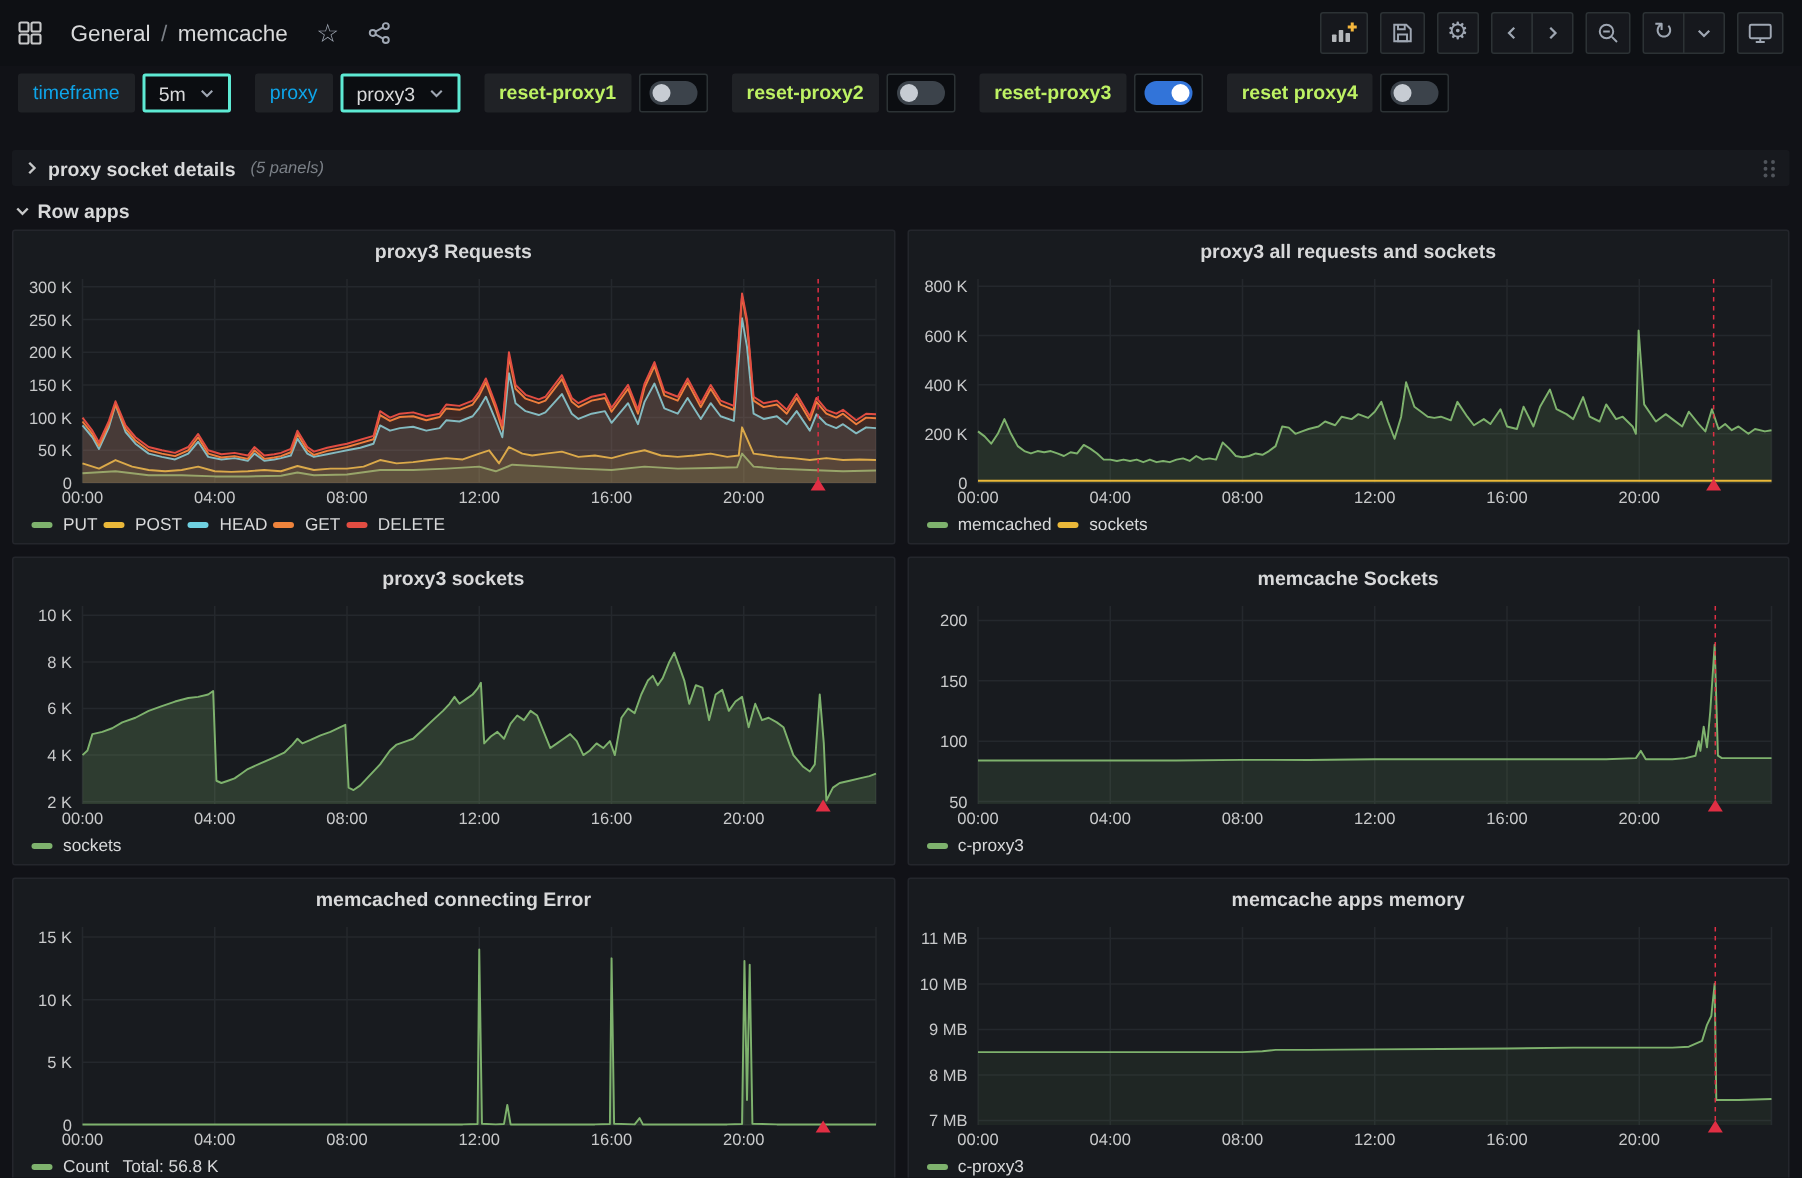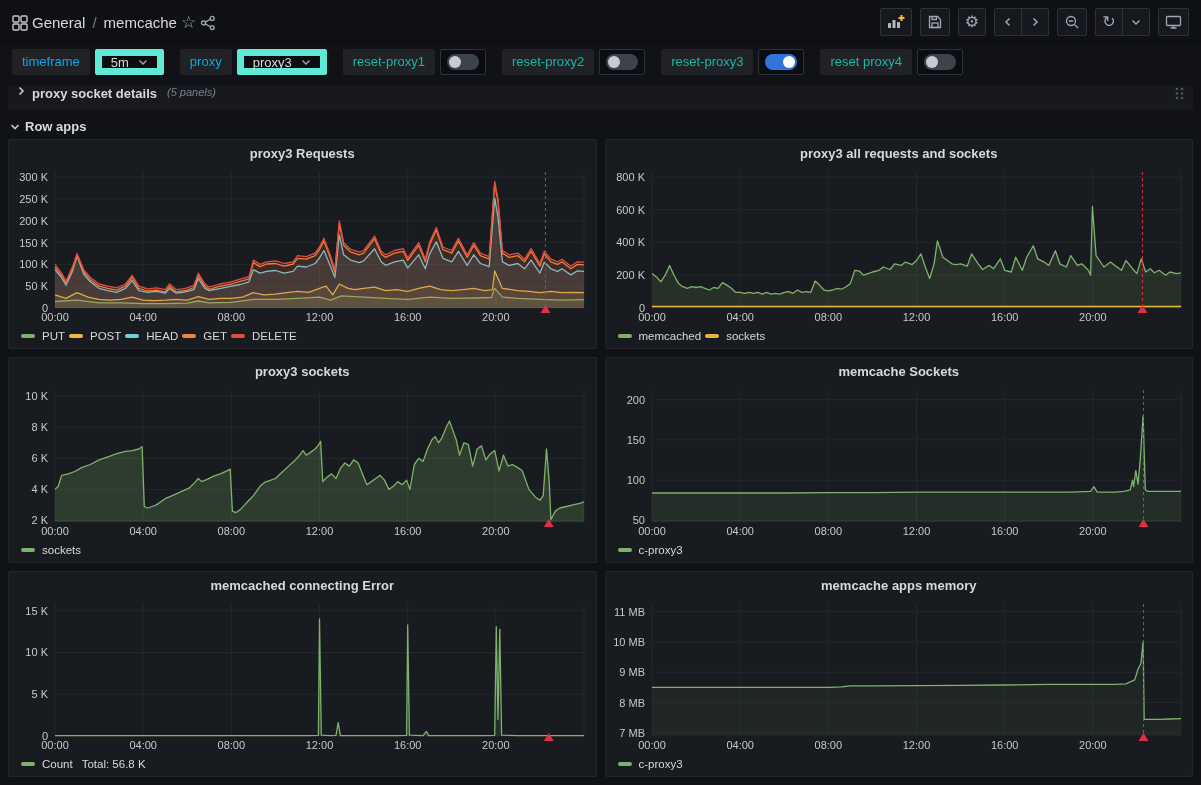--- a/index.html
+++ b/index.html
@@ -3,53 +3,53 @@
 <meta charset="utf-8">
 <style>
   *{box-sizing:border-box}
   html,body{margin:0;padding:0}
   body{width:1201px;height:785px;overflow:hidden;background:#111217;color:#d8d9da;
        font-family:"Liberation Sans",sans-serif;font-size:13px}
   svg{display:block}
 
   
   .navbar{display:flex;align-items:center;height:44px;padding:0 12px;background:#0e1014}
-  .nav-left{display:flex;align-items:flex-end;gap:4px}
+  .nav-left{display:flex;align-items:flex-start;gap:19px}
   .crumb{font-size:15px;display:flex;gap:7px;align-items:center;cursor:pointer}
   .crumb .sep{color:#7b8087}
   .nav-right{margin-left:auto;display:flex;align-items:center;gap:8px}
   .tbtn{height:28px;min-width:28px;padding:0 6px;border:1px solid #2c3235;background:#16181d;
         border-radius:2px;display:flex;align-items:center;justify-content:center;gap:7px;
         color:#b4b7bb;cursor:pointer;white-space:nowrap}
   .tgroup{display:flex}
   .tgroup .tbtn{border-radius:0;margin-left:-1px}
   .tgroup .tbtn:first-child{border-radius:2px 0 0 2px;margin-left:0}
   .tgroup .tbtn:last-child{border-radius:0 2px 2px 0}
   .time-text{font-size:13px;color:#d8d9da;font-weight:500}
   .glyph{font-size:16px;line-height:1;color:#9fa7b3}
 
   
   .subbar{display:flex;align-items:center;padding:5px 12px 5px 12px;gap:16px;height:36px}
   .vargroup{display:flex;align-items:center;gap:5px}
   .varlabel{background:#202226;border-radius:2px;padding:0 10px;height:26px;line-height:26px;
             font-size:13px;white-space:nowrap}
   .varlabel.blue{color:#0ea5e9;font-weight:500}
-  .varlabel.bold{font-weight:400;color:#14b8a6}
-  .sel{display:flex;align-items:center;gap:9px;height:26px;border:7px solid #5eead4;
+  .varlabel.bold{font-weight:700;color:#bef264}
+  .sel{display:flex;align-items:center;gap:9px;height:26px;border:2px solid #5eead4;
        background:#0b0d11;border-radius:2px;padding:0 9px;cursor:pointer;color:#d8d9da}
   .togglebox{width:46px;height:26px;border:1px solid #2c3235;background:#0b0d11;border-radius:2px;
              display:flex;align-items:center;justify-content:center;cursor:pointer}
   .switch{width:32px;height:16px;border-radius:8px;background:#3c434b;position:relative;transition:none}
   .switch .knob{position:absolute;left:2px;top:2px;width:12px;height:12px;border-radius:50%;background:#c7ccd3}
   .switch.on{background:#3274d9}
   .switch.on .knob{left:18px;background:#ffffff}
 
   
-  .rowstrip{margin:6px 8px 0 8px;height:24px;background:#17191e;border-radius:2px;
-            display:flex;padding:0 8px;cursor:pointer}
+  .rowstrip{margin:20px 8px 0 8px;height:24px;background:#17191e;border-radius:2px;
+            display:flex;align-items:center;padding:0 8px;cursor:pointer}
   .rowstrip .rtitle{font-weight:700;font-size:13px;margin-left:6px}
   .rowstrip .rcount{font-style:italic;font-size:11px;color:#7b8087;margin-left:10px}
   .dragdots{margin-left:auto;opacity:.85}
   .rowtitle{display:flex;align-items:center;margin:9px 8px 5px 10px;cursor:pointer}
   .rowtitle .rtitle{font-weight:700;font-size:13px;margin-left:5px}
 
   
   .grid{display:grid;grid-template-columns:1fr 1fr;grid-template-rows:210px 206px 206px;
         gap:8px;padding:0 8px}
   .panel{background:#181b1f;border:1px solid #24262c;border-radius:2px;display:flex;

